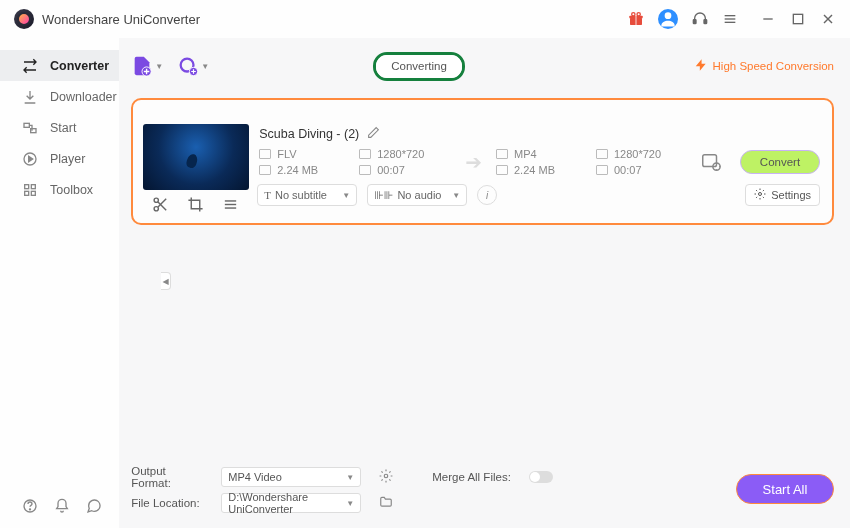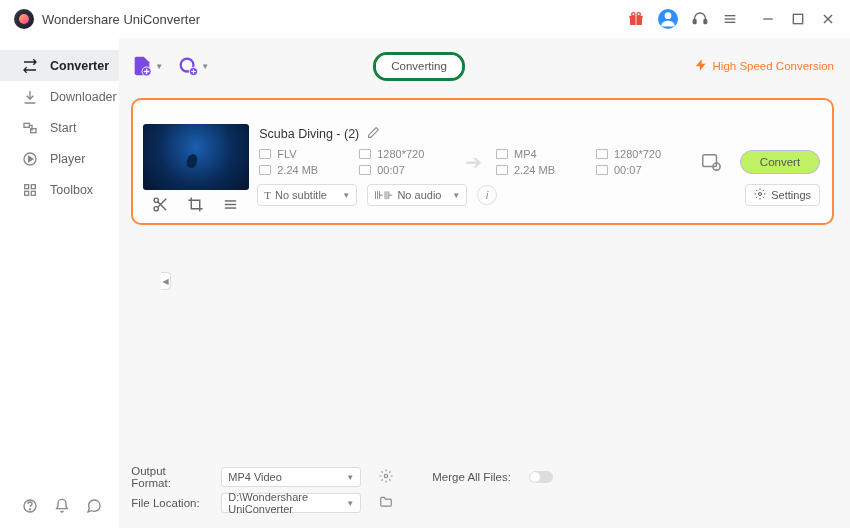--- a/index.html
+++ b/index.html
@@ -345,14 +345,15 @@
         <span class="blabel">File Location:</span>
         <div class="bsel">
             <span>D:\Wondershare UniConverter</span>
             <span class="bsel-caret">▼</span>
           </div>
         <span class="bic"><svg width="14" height="14" viewBox="0 0 24 24" fill="none" stroke="currentColor" stroke-width="2">
               <path d="M3 6a2 2 0 012-2h4l2 3h8a2 2 0 012 2v8a2 2 0 01-2 2H5a2 2 0 01-2-2z"></path>
             </svg></span>
       </div>
     </div>
+    <div class="start-btn">Start All</div>
   </div>
 </div>
 
 </body></html>

